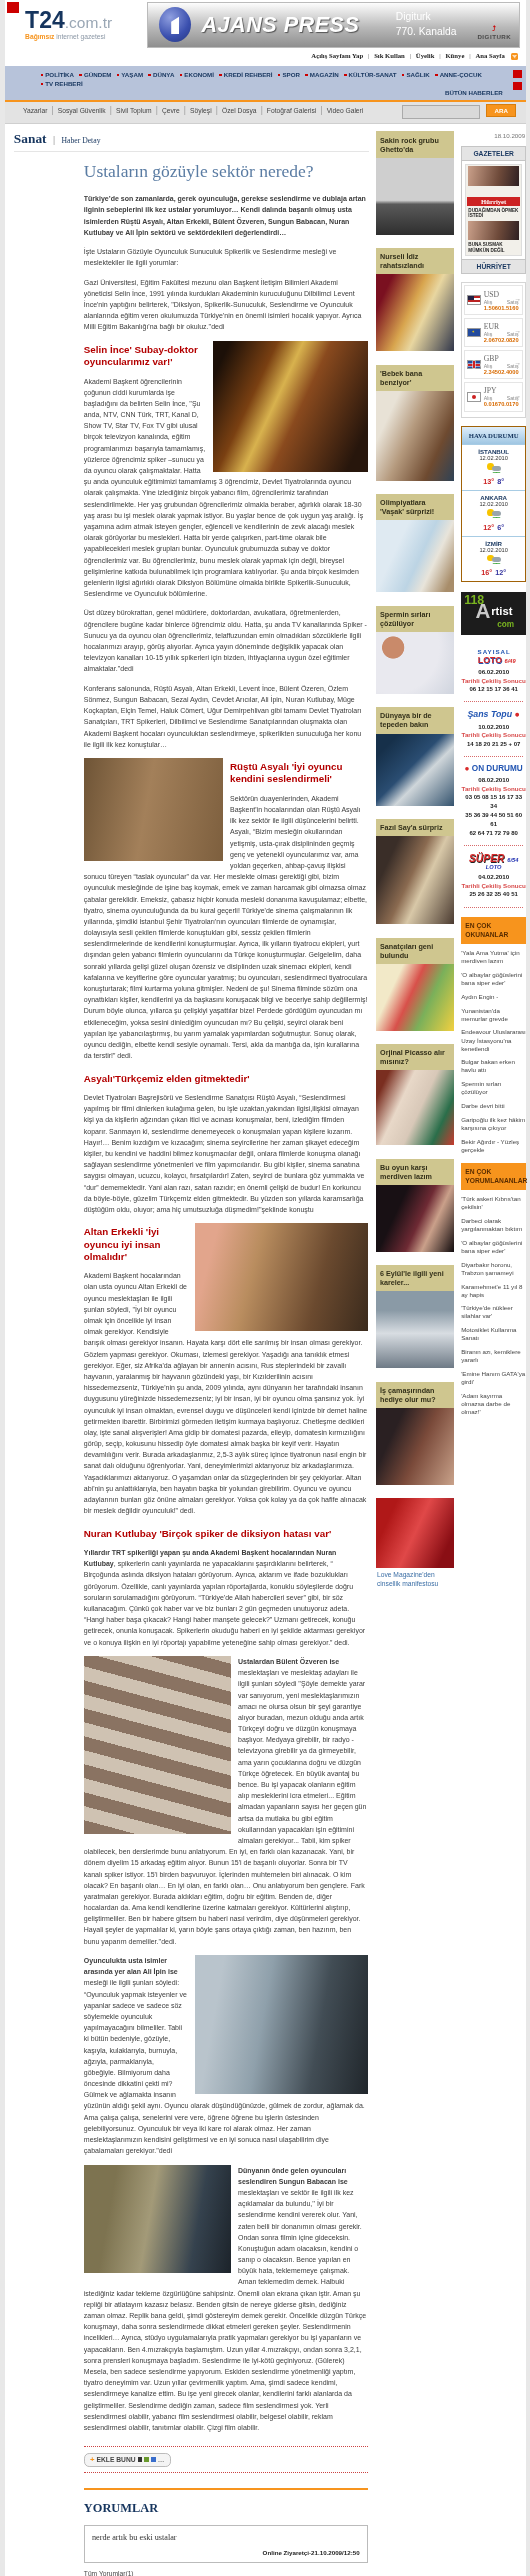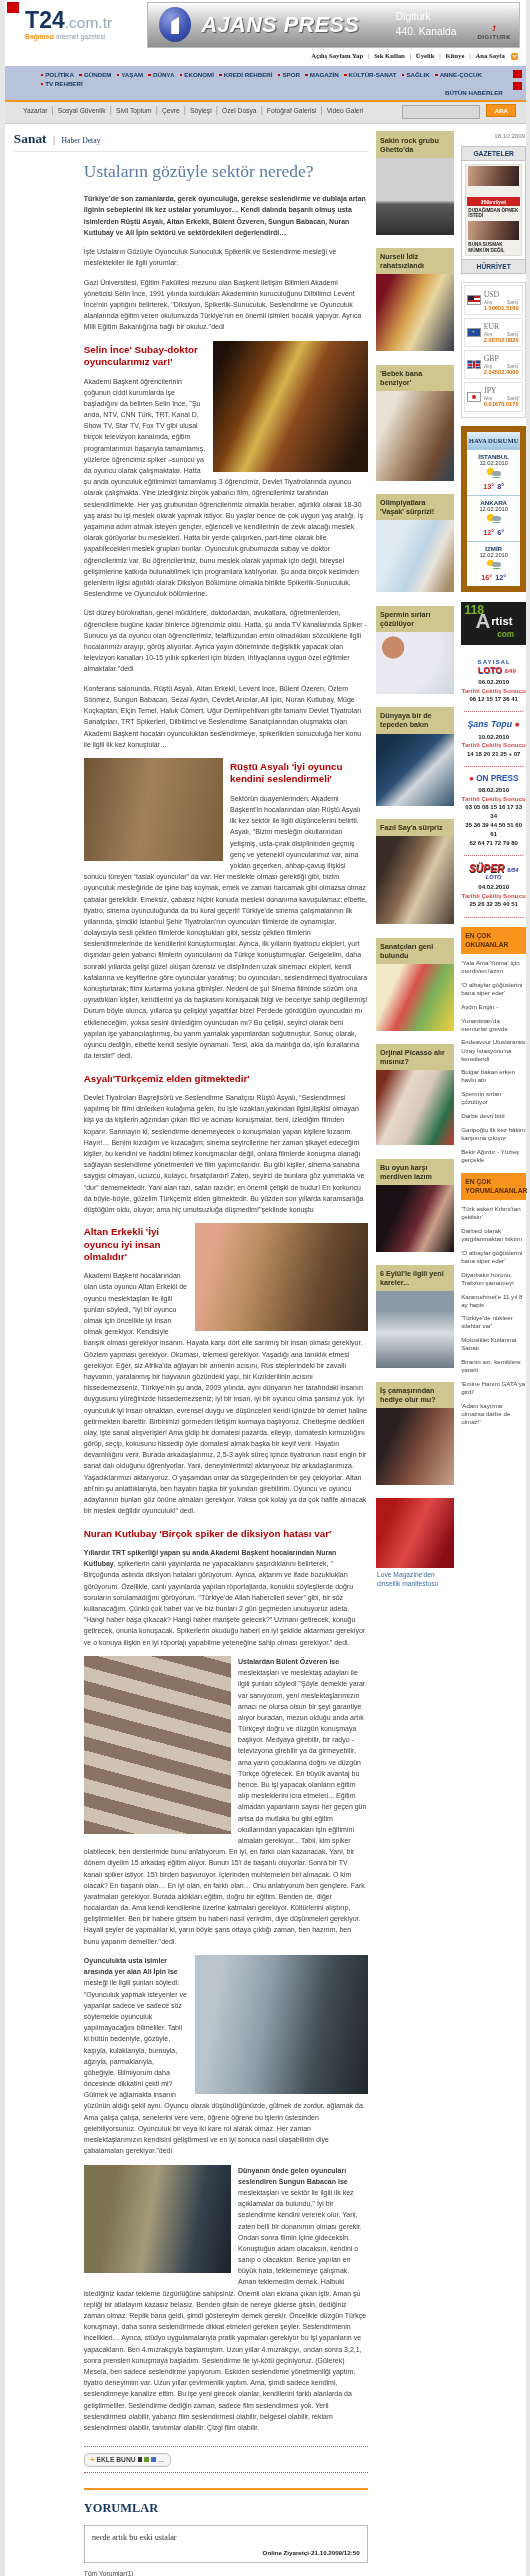--- a/index.html
+++ b/index.html
@@ -122,21 +122,21 @@
   .flag-gb:after{content:"";position:absolute;left:4.6px;top:0;width:2.1px;height:7.2px;background:#c22;box-shadow:0 0 0 0.5px #fff;}
   .flag-gb:before{content:"";position:absolute;left:0;top:2.6px;width:11.3px;height:2.1px;background:#c22;box-shadow:0 0 0 0.5px #fff;}
   .flag-jp{background:#fff;position:relative;}
   .flag-jp:after{content:"";position:absolute;left:3.6px;top:1.5px;width:4.1px;height:4.1px;border-radius:50%;background:#c22;}
   .cur-main{flex:1;}
   .cur-code{color:#6b6b6b;font-size:7.7px;font-family:"Liberation Serif",serif;}
   .cur-labels,.cur-vals{display:flex;justify-content:space-between;padding-right:7.2px;}
   .cur-labels span{color:#888;font-size:5.2px;}
   .cur-vals span{color:#d86a00;font-weight:bold;font-size:5.7px;}
   .cur-arrow{position:absolute;right:1px;top:8.2px;color:#999;font-size:6.7px;}
-  .weather-box{border:6px solid #a16207;margin-bottom:9.3px;}
+  .weather-box{border:1px solid #a16207;margin-bottom:9.3px;}
   .weather-head{background:linear-gradient(#dfeefb,#9fc6e2);color:#16355e;font-weight:bold;font-family:"Liberation Serif",serif;
         font-size:6.7px;text-align:center;padding:5.2px 0;}
   .city{border-top:1px solid #a8cce4;text-align:center;padding:3.1px 0 4.1px 0;}
   .city-name{font-weight:bold;color:#16355e;font-size:6.2px;}
   .city-date{font-size:5.7px;color:#333;}
   .w-icon{width:15.5px;height:11.3px;margin:2.1px auto;position:relative;}
   .w-icon:before{content:"";position:absolute;left:1px;top:0;width:6.7px;height:6.7px;border-radius:50%;background:#f7c400;}
   .w-icon:after{content:"";position:absolute;right:0.5px;top:2.1px;width:9.3px;height:5.2px;border-radius:4.1px;background:#9aa5ad;box-shadow:-1.5px 4.1px 0 -2.1px #3aa53a,1.5px 4.1px 0 -2.1px #3aa53a;}
   .city-temps .hi{color:#c22;font-weight:bold;font-size:7.2px;}
   .city-temps .lo{color:#33339e;font-weight:bold;font-size:7.2px;margin-left:3.1px;}
@@ -171,21 +171,21 @@
   <div class="header">
     <div class="logo">
       <div class="logo-line1"><span>T24</span><span class="dom">.com.tr</span></div>
       <div class="tagline"><span class="or">Bağımsız</span><span> internet gazetesi</span></div>
     </div>
     <div class="banner">
       <div class="banner-logo"></div>
       <div class="banner-brand">AJANS PRESS</div>
       <div class="banner-right">
         <div>Digiturk</div>
-          <div>440. Kanalda</div>
+          <div>770. Kanalda</div>
       </div>
       <div class="digiturk">DIGITURK</div>
     </div>
     <div class="util"><span id="utilLinks"><a class="u-link">Açılış Sayfam Yap</a><span class="u-sep"> | </span><a class="u-link">Sık Kullan</a><span class="u-sep"> | </span><a class="u-link">Üyelik</a><span class="u-sep"> | </span><a class="u-link">Künye</a><span class="u-sep"> | </span><a class="u-link">Ana Sayfa</a></span><span class="rss-icon">ᯤ</span></div>
   </div>
 
   <div class="mainnav">
     <span id="navItems"><span class="nav-item"><span class="nav-bullet"></span><span>POLİTİKA</span></span><span class="nav-item"><span class="nav-bullet"></span><span>GÜNDEM</span></span><span class="nav-item"><span class="nav-bullet"></span><span>YAŞAM</span></span><span class="nav-item"><span class="nav-bullet"></span><span>DÜNYA</span></span><span class="nav-item"><span class="nav-bullet"></span><span>EKONOMİ</span></span><span class="nav-item"><span class="nav-bullet"></span><span>KREDİ REHBERİ</span></span><span class="nav-item"><span class="nav-bullet"></span><span>SPOR</span></span><span class="nav-item"><span class="nav-bullet"></span><span>MAGAZİN</span></span><span class="nav-item"><span class="nav-bullet"></span><span>KÜLTÜR-SANAT</span></span><span class="nav-item"><span class="nav-bullet"></span><span>SAĞLIK</span></span><span class="nav-item"><span class="nav-bullet"></span><span>ANNE-ÇOCUK</span></span><span class="nav-item"><span class="nav-bullet"></span><span>TV REHBERİ</span></span></span>
     <span class="nav-badge"></span>
     <span class="nav-badge2"></span>
@@ -464,21 +464,21 @@
           </div>
           <div class="dotted"></div>
           <div class="lotto">
             <div class="lotto-logo2"><span>Şans Topu </span><span class="ball">●</span></div>
             <div class="lotto-date">10.02.2010</div>
             <div class="lotto-label">Tarihli Çekiliş Sonucu</div>
             <div class="lotto-nums">14 18 20 21 25   +   07</div>
           </div>
           <div class="dotted"></div>
           <div class="lotto">
-            <div class="lotto-logo3"><span class="dot">● </span><span>ON PRESS</span></div>
+            <div class="lotto-logo3"><span class="dot">● </span><span>ON DURUMU</span></div>
             <div class="lotto-date">08.02.2010</div>
             <div class="lotto-label">Tarihli Çekiliş Sonucu</div>
             <div class="lotto-nums">03 05 08 15 16 17 33 34
 35 36 39 44 50 51 60 61
 62 64 71 72 79 80</div>
           </div>
           <div class="dotted"></div>
           <div class="lotto">
             <div class="lotto-logo4"><span class="sup">SÜPER </span><span class="b54">6/54 LOTO</span></div>
             <div class="lotto-date">04.02.2010</div>

